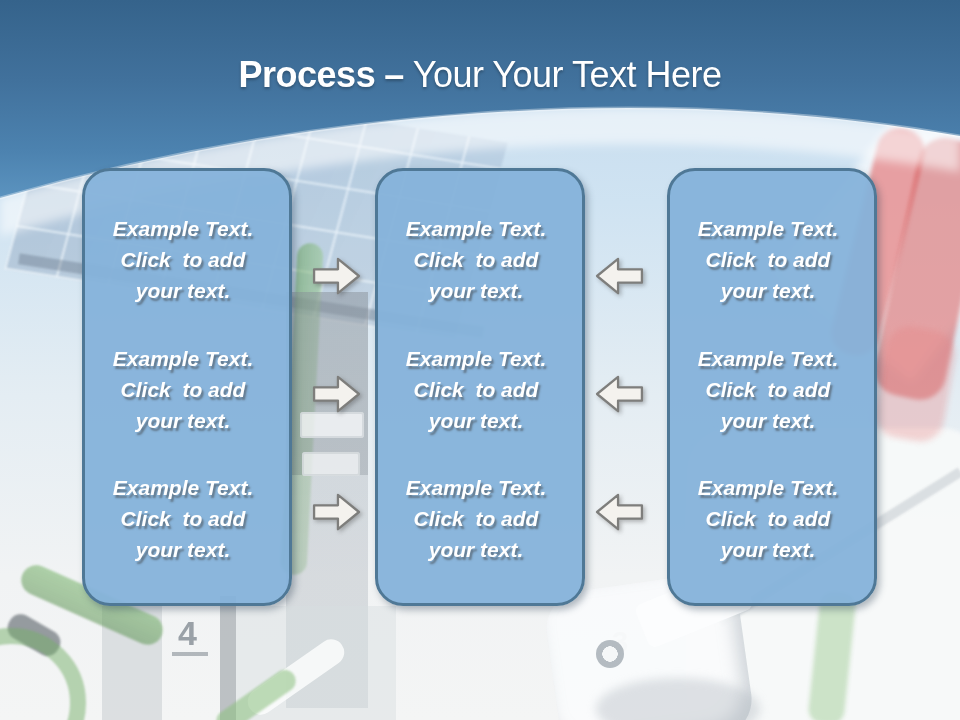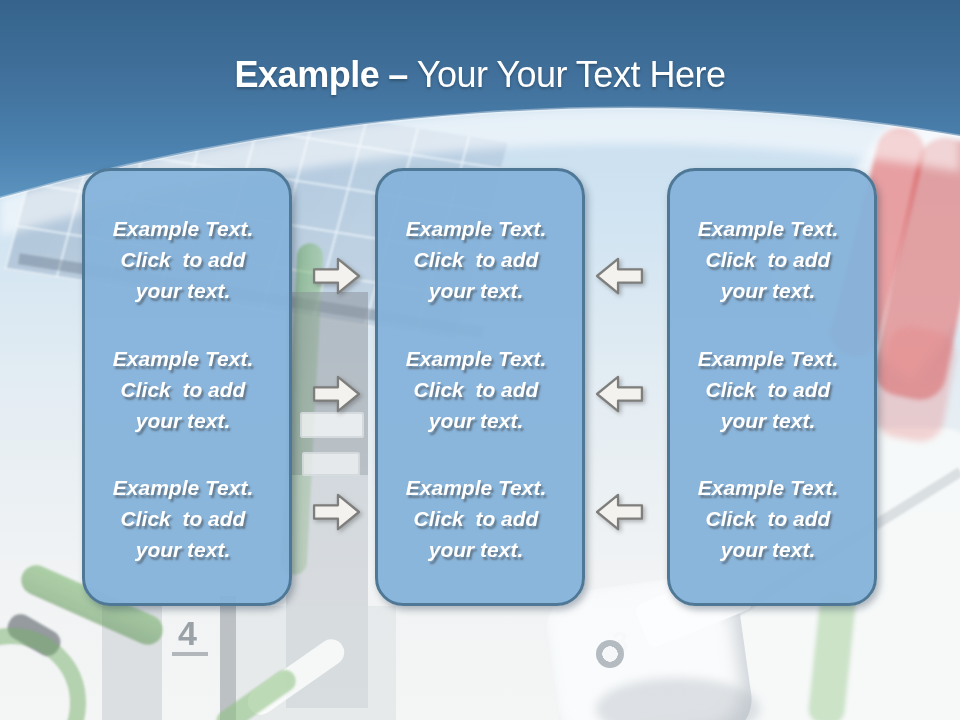--- a/index.html
+++ b/index.html
@@ -136,21 +136,21 @@
       <filter id="soft" x="-20%" y="-20%" width="140%" height="140%">
         <feGaussianBlur stdDeviation="5"></feGaussianBlur>
       </filter>
     </defs>
     <path d="M0,198 C300,112 640,80 960,136 L960,172 C640,116 300,148 0,236 Z" fill="rgba(255,255,255,0.55)" filter="url(#soft)"></path>
     <path d="M0,0 H960 V136 C640,80 300,112 0,198 Z" fill="url(#hdr)"></path>
     <path d="M0,198 C300,112 640,80 960,136" fill="none" stroke="rgba(255,255,255,0.35)" stroke-width="3"></path>
   </svg>
 
   <div class="title">
-    <span class="emph">Example</span><span class="sep">–</span><span class="rest">Your Your Text Here</span>
+    <span class="emph">Process</span><span class="sep">–</span><span class="rest">Your Your Text Here</span>
   </div>
 
   <div class="pbox left">
     <div class="tblock">Example Text.
 Click  to add
 your text.</div>
     <div class="tblock">Example Text.
 Click  to add
 your text.</div>
     <div class="tblock">Example Text.

